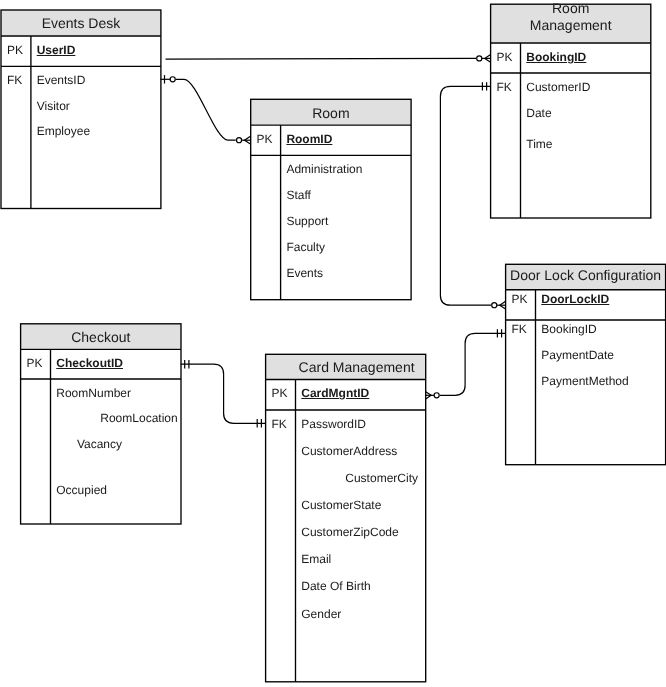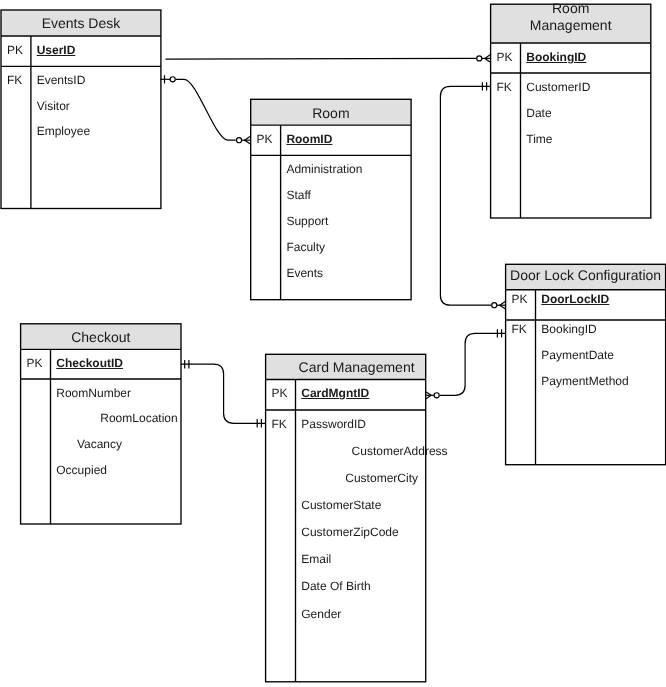--- a/index.html
+++ b/index.html
@@ -242,21 +242,21 @@
           </div>
         </div>
         <div class="entity-row" style="height: 25.93px;">
           <div class="row-key">
             <span></span>
           </div>
           <div class="row-name" style="border-left: none;">
             <span>Date</span>
           </div>
         </div>
-        <div class="entity-row" style="height: 25.93px;">
+        <div class="entity-row" style="height: 25.93px; align-items: flex-end;">
           <div class="row-key">
             <span></span>
           </div>
           <div class="row-name" style="border-left: none;">
             <span>Time</span>
           </div>
         </div>
       </div>
   </div>
     <div class="entity" style="left: 505.6px; top: 264.3px; width: 160px; height: 200.4px;">
@@ -332,21 +332,21 @@
             <span></span>
           </div>
           <div class="row-name" style="border-left: none; padding-left: 28px;">
             <span>Vacancy</span>
           </div>
         </div>
         <div class="entity-row" style="height: 25.8px;">
           <div class="row-key">
             <span></span>
           </div>
-          <div class="row-name" style="border-left: none;">
+          <div class="row-name" style="border-left: none; margin-top: 20px;">
             <span>Occupied</span>
           </div>
         </div>
       </div>
   </div>
     <div class="entity" style="left: 265.6px; top: 354.3px; width: 182px; height: 327.5px;">
     <div class="entity-header" style="height: 25.2px;">
         <span>Card Management</span>
       </div>
     <div class="entity-row pk-row" style="height: 30.5px;">
@@ -363,21 +363,21 @@
             <span>FK</span>
           </div>
           <div class="row-name" style="border-left: none;">
             <span>PasswordID</span>
           </div>
         </div>
         <div class="entity-row" style="height: 27.13px;">
           <div class="row-key">
             <span></span>
           </div>
-          <div class="row-name" style="border-left: none; justify-content: flex-end;">
+          <div class="row-name" style="border-left: none;">
             <span>CustomerAddress</span>
           </div>
         </div>
         <div class="entity-row" style="height: 27.13px; margin-left: 44px;">
           <div class="row-key">
             <span></span>
           </div>
           <div class="row-name" style="border-left: none;">
             <span>CustomerCity</span>
           </div>

